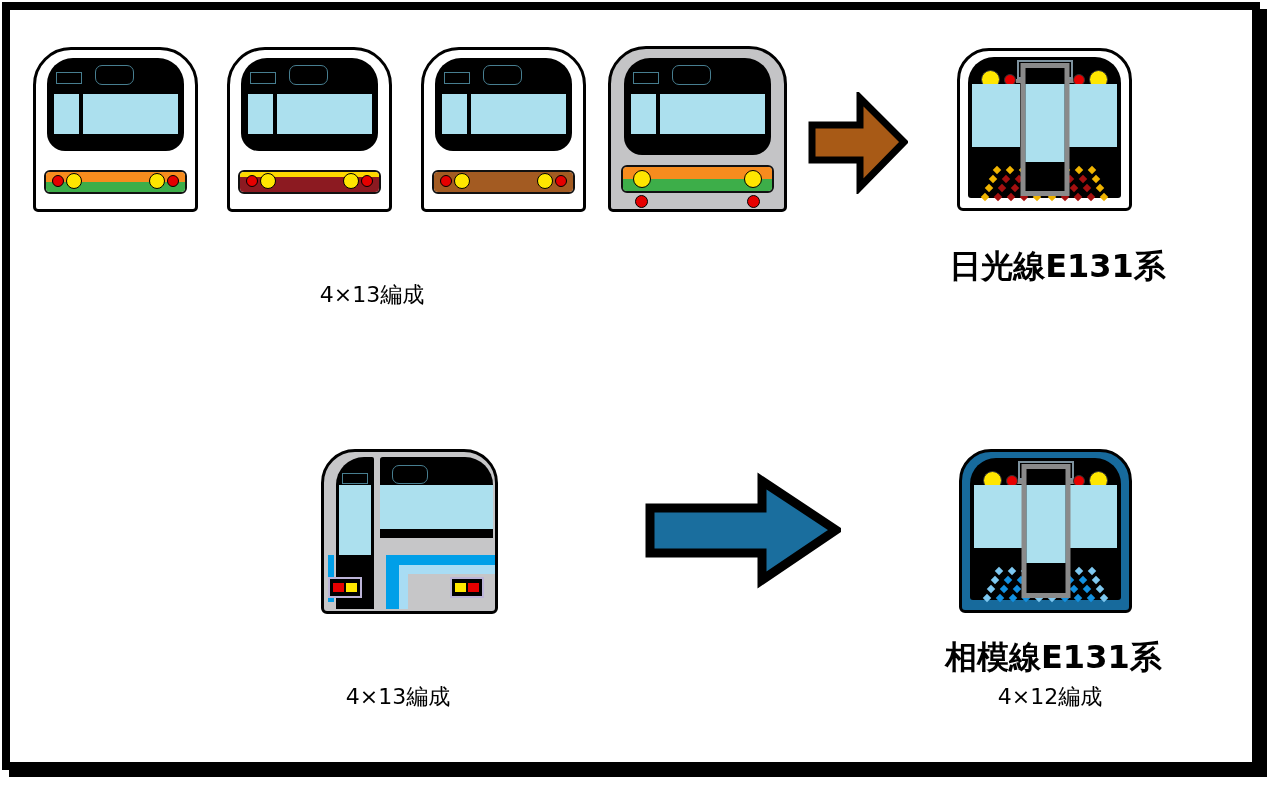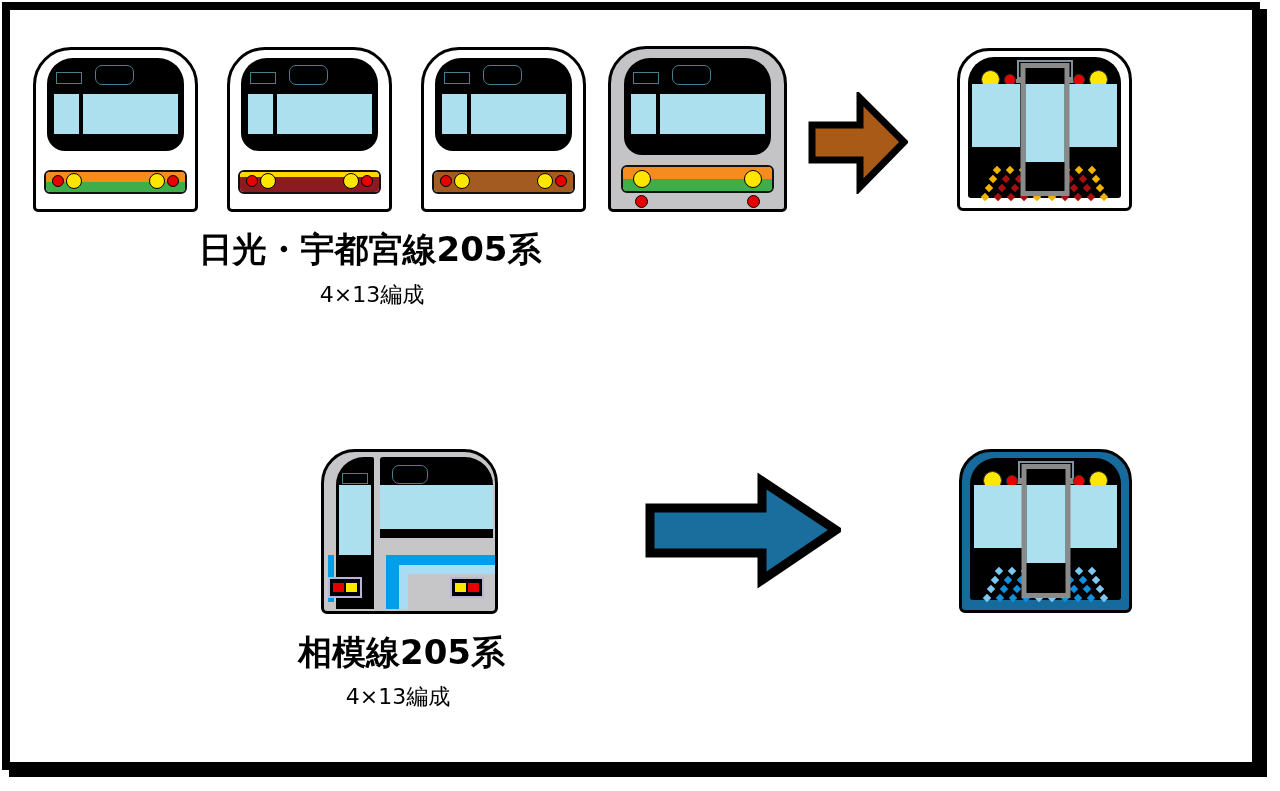--- a/index.html
+++ b/index.html
@@ -323,21 +323,22 @@
           <span class="dot" style="left: 54px; top: 29px; background: rgb(126, 200, 240);"></span>
         </div>
       <div class="door">
         <div class="dinner">
             <div class="dwin"></div>
           </div>
       </div>
     </div>
   </div>
 
-  <div class="lbl title" style="left:170px;top:231px;width:400px">日光・宇都宮線205系</div>
   <div class="lbl sub" style="left:272px;top:283px;width:200px">4×13編成</div>
 
-
-  <div class="lbl title" style="left:298px;top:634px;width:200px">相模線205系</div>
+  <div class="lbl title sm" style="left:940px;top:249px;width:235px">日光線E131系</div>
+
   <div class="lbl sub" style="left:298px;top:685px;width:200px">4×13編成</div>
 
+  <div class="lbl title sm" style="left:945px;top:640px;width:200px">相模線E131系</div>
+  <div class="lbl sub" style="left:950px;top:685px;width:200px">4×12編成</div>
 
 </div>
 
 </body></html>

